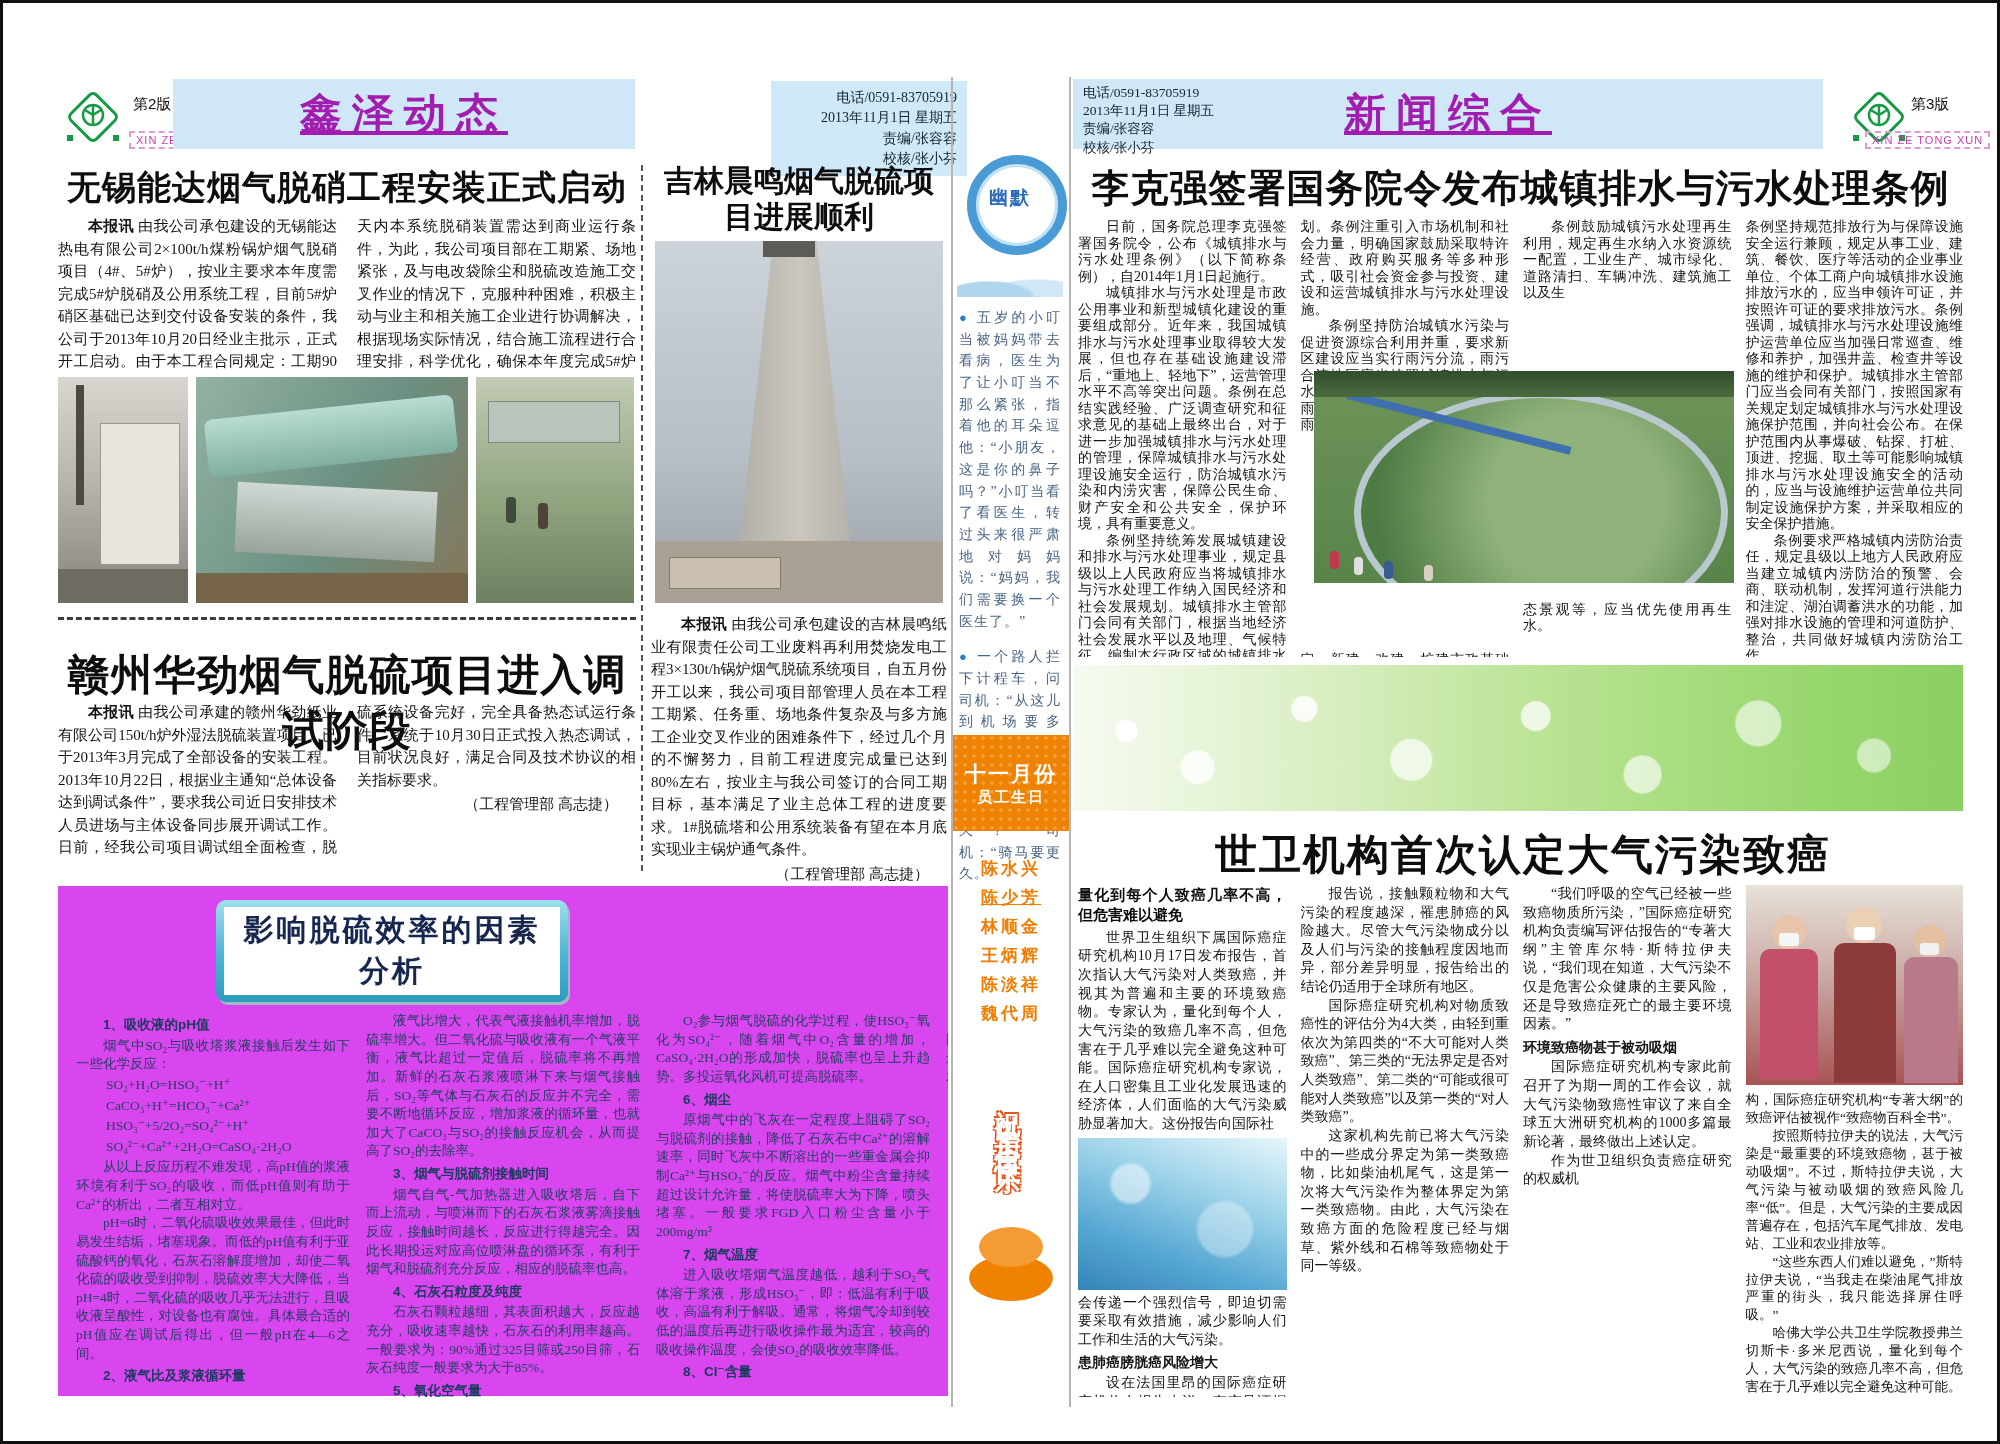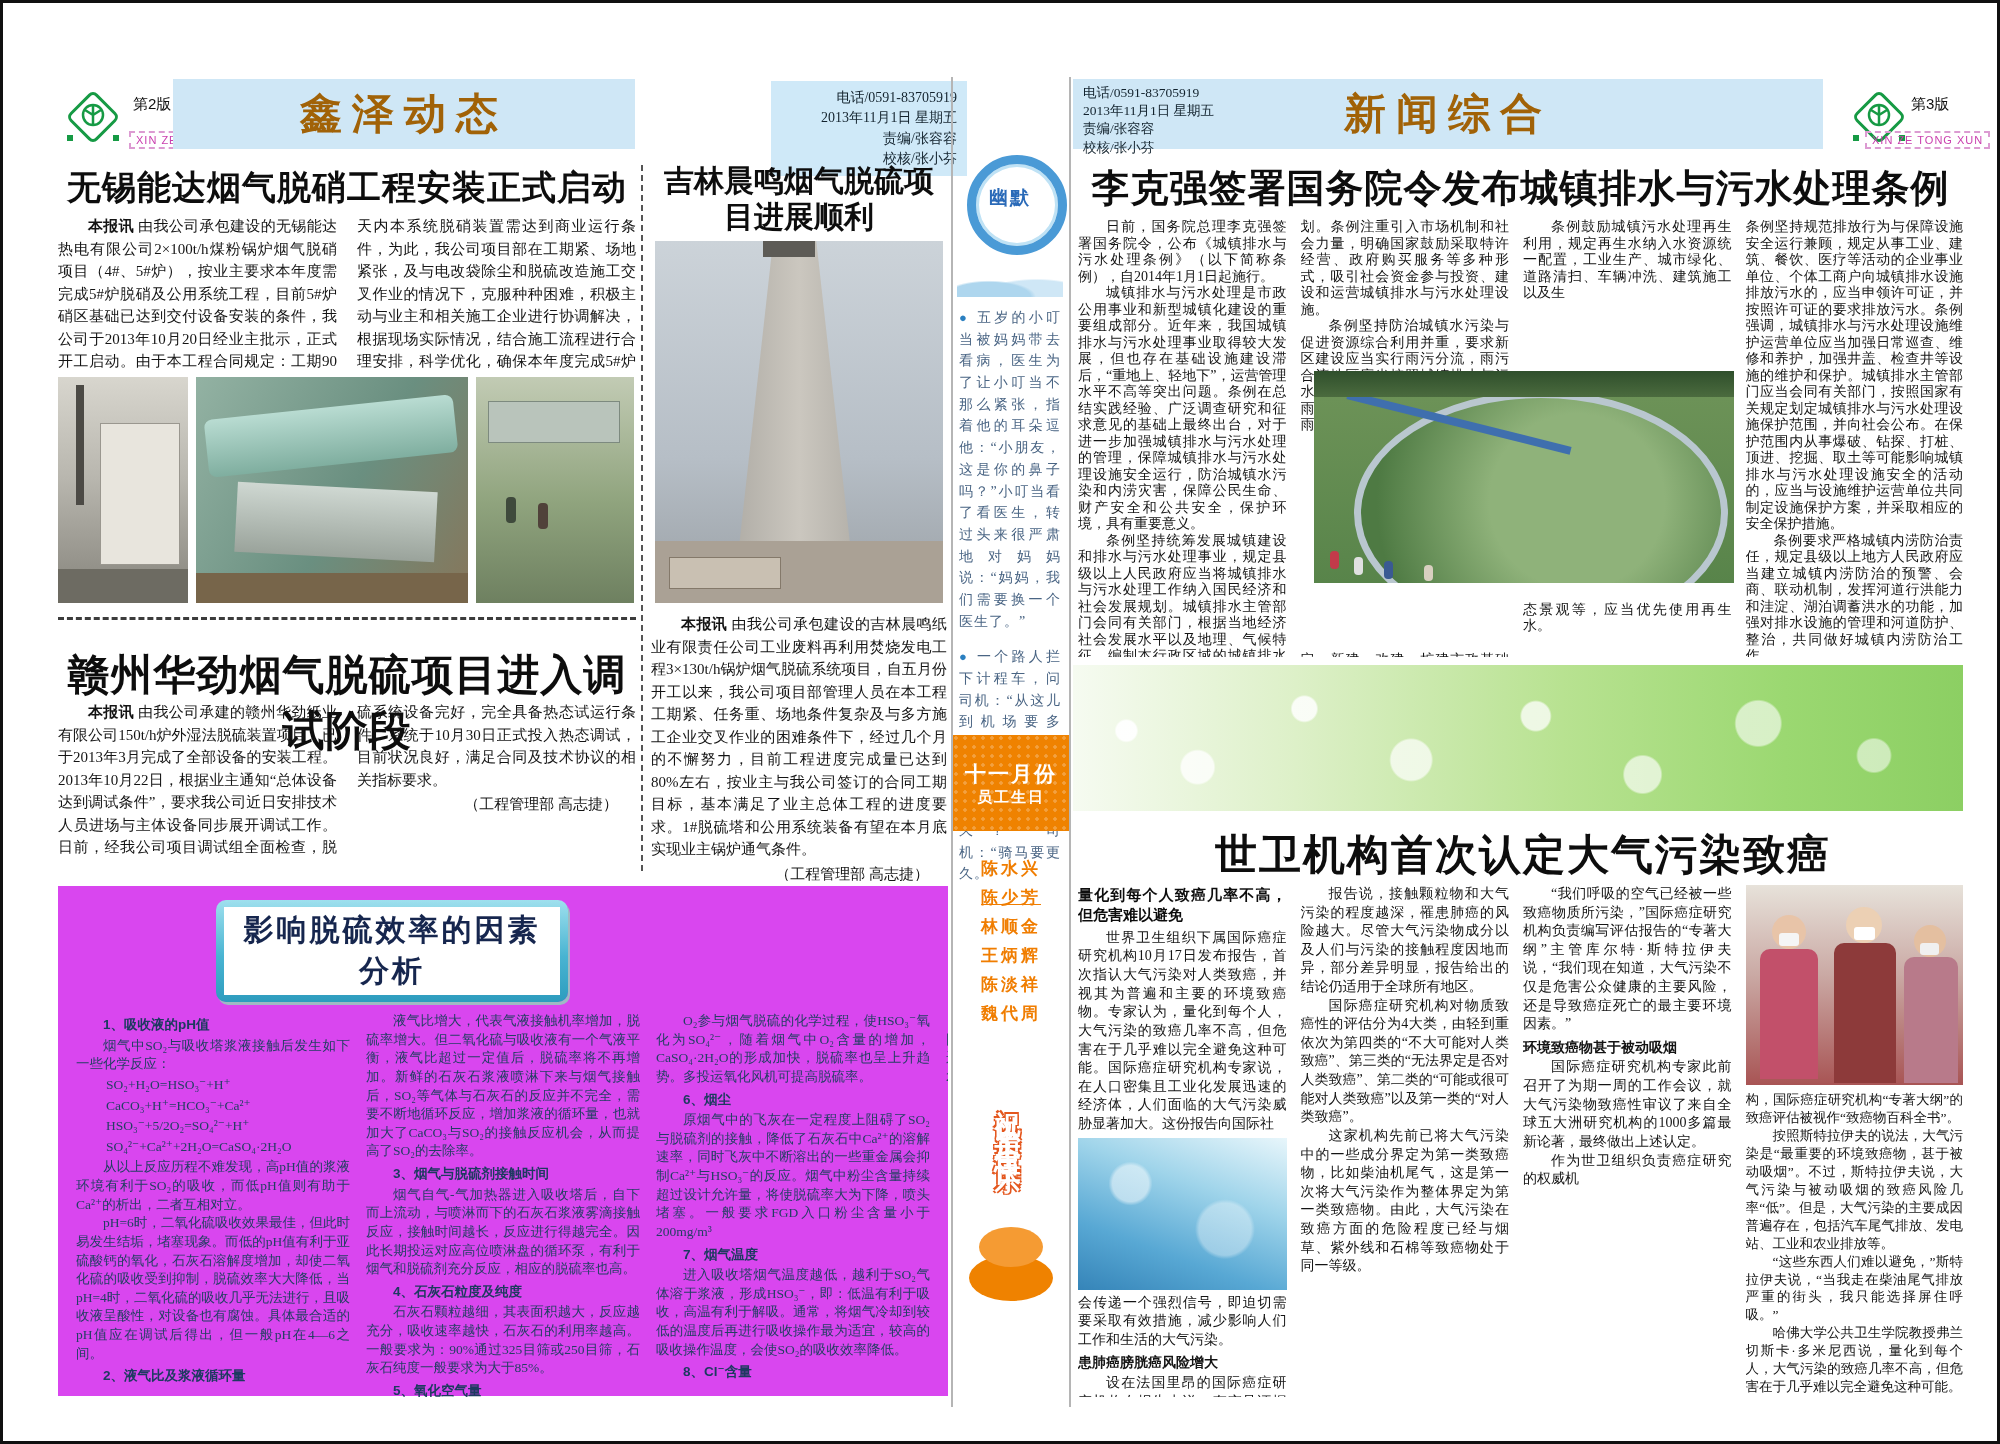--- a/index.html
+++ b/index.html
@@ -2,21 +2,21 @@
 <html><head>
 <meta charset="utf-8">
 <style>
   html,body{margin:0;padding:0;background:#e8e8e8;}
   .sheet{position:relative;width:2000px;height:1444px;background:#fff;border:3px solid #101010;box-sizing:border-box;overflow:hidden;
          font-family:"Liberation Serif","DejaVu Serif",serif;color:#141414;}
   .abs{position:absolute;}
   .hl{font-family:"Liberation Sans","DejaVu Sans",sans-serif;font-weight:bold;color:#0d0d0d;}
   .center{text-align:center;}
   .band{background:#cfe7f6;}
-  .band-title{font-family:"Liberation Sans","DejaVu Sans",sans-serif;font-weight:bold;color:#a16207;font-size:42px;letter-spacing:10px;}
+  .band-title{font-family:"Liberation Sans","DejaVu Sans",sans-serif;font-weight:bold;color:#a21caf;font-size:42px;letter-spacing:10px;text-decoration:underline;}
   .infobox{background:#cfe9f8;font-size:14px;line-height:1.45;padding:7px 10px;color:#13232e;}
   .jtxt{text-align:justify;}
   .ind{text-indent:2em;margin:0;}
   .lede{font-weight:bold;}
   .byline{text-align:right;padding-right:18px;margin:2px 0 0;}
   .body15{font-size:15px;line-height:1.5;}
   .two-col{column-count:2;column-gap:20px;column-fill:auto;overflow:hidden;}
   .photo{overflow:hidden;}
   .dashes-h{border-top:3px dashed #3c3c3c;}
   .dashes-v{border-left:2px dashed #555;}

